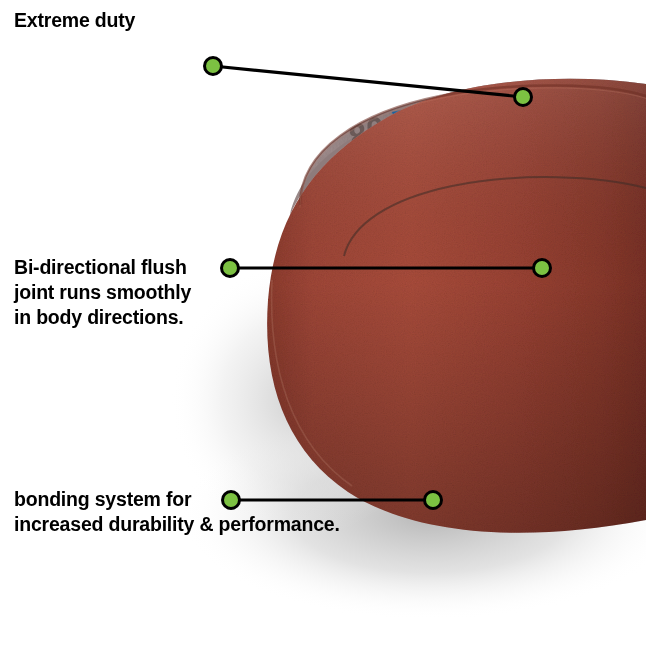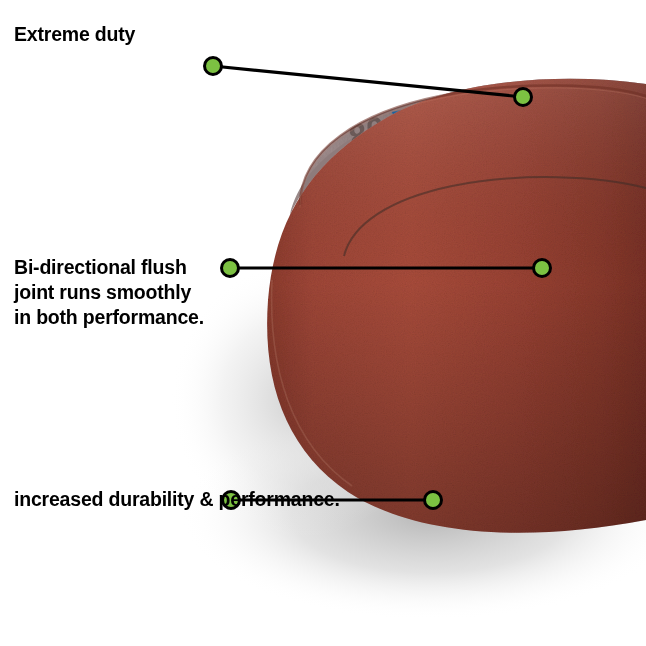--- a/index.html
+++ b/index.html
@@ -28,21 +28,21 @@
   .callout-text {
     position: absolute;
     font-family: "Liberation Sans", sans-serif;
     font-weight: bold;
     font-size: 19.5px;
     line-height: 25px;
     color: #000000;
     letter-spacing: -0.2px;
     white-space: nowrap;
   }
-  #callout-text-1 { left: 14px; top: 22px; }
+  #callout-text-1 { left: 14px; top: 8px; }
   #callout-text-2 { left: 14px; top: 255px; }
   #callout-text-3 { left: 14px; top: 487px; }
   .callout-line-txt { display: block; }
 
   
   #leaders {
     position: absolute;
     left: 0; top: 0;
     width: 646px;
     height: 646px;
@@ -273,20 +273,21 @@
     </g>
   </svg>
 
   <div class="callout-text" id="callout-text-1">
     <span class="callout-line-txt">Extreme duty</span>
   </div>
 
   <div class="callout-text" id="callout-text-2">
     <span class="callout-line-txt">Bi-directional flush</span>
     <span class="callout-line-txt">joint runs smoothly</span>
-    <span class="callout-line-txt">in both performance.</span>
+    <span class="callout-line-txt">in body directions.</span>
   </div>
 
   <div class="callout-text" id="callout-text-3">
+    <span class="callout-line-txt">bonding system for</span>
     <span class="callout-line-txt">increased durability &amp; performance.</span>
   </div>
 
 </div>
 
 </body></html>

